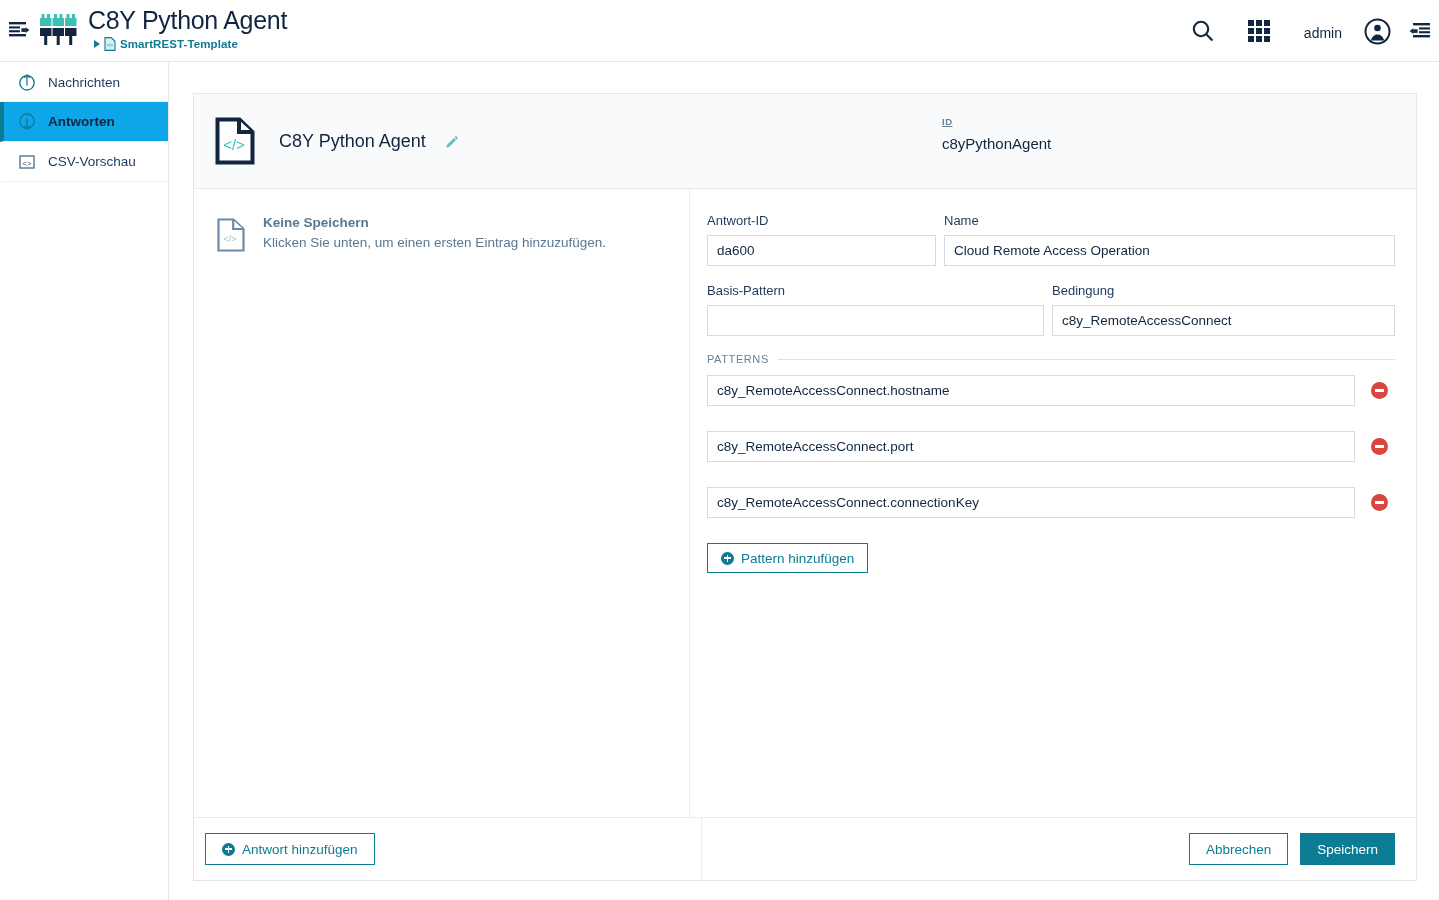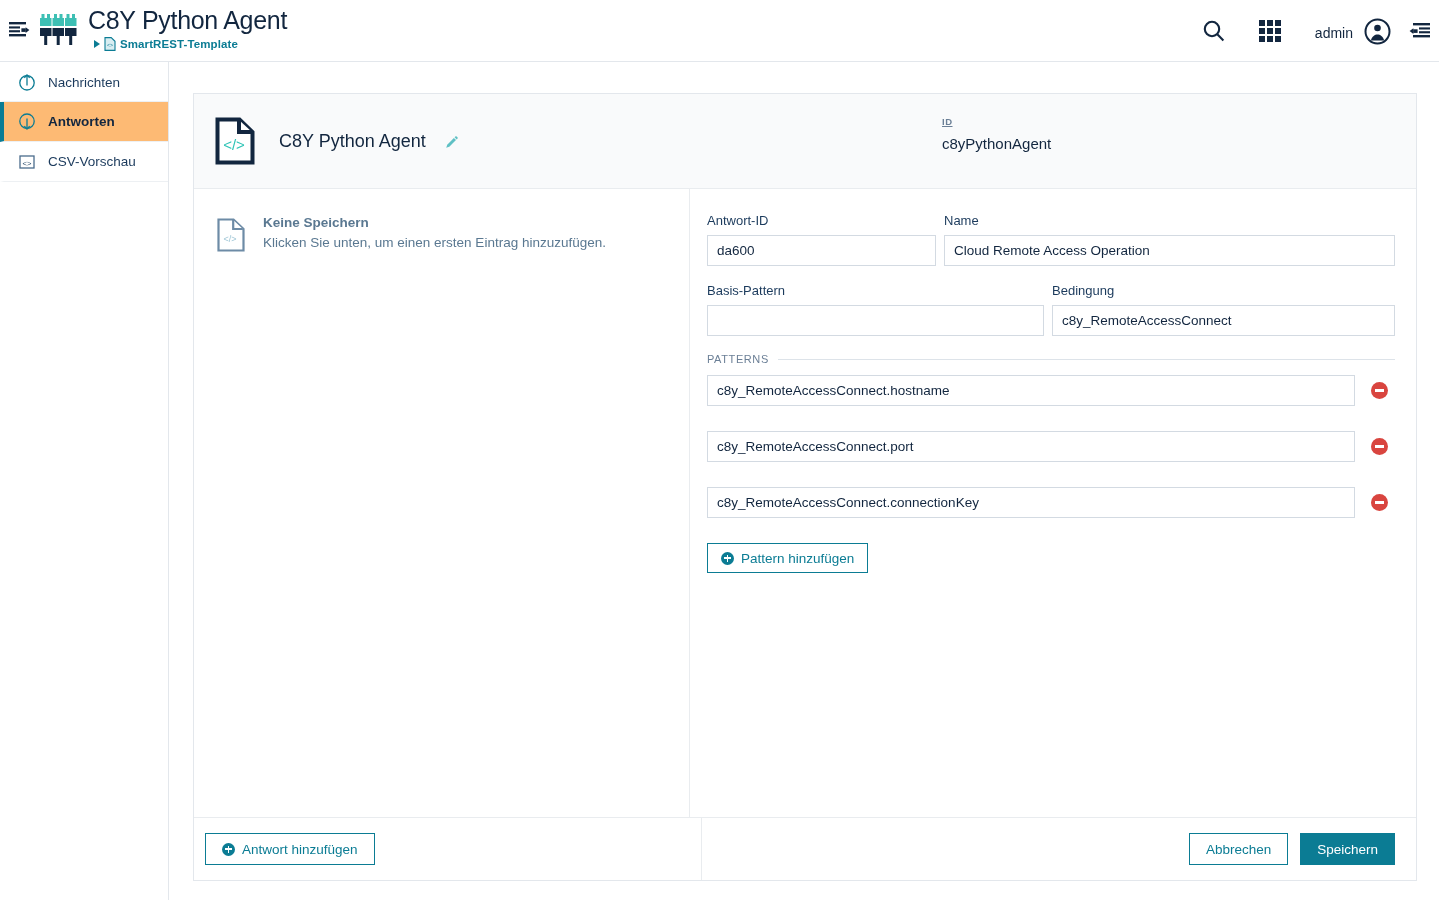--- a/index.html
+++ b/index.html
@@ -61,21 +61,21 @@
     align-items: center;
   }
   .hdr-btn {
     display: flex; align-items: center; justify-content: center;
     cursor: pointer; color: #12263f;
   }
   .hdr-search { width: 50px; height: 62px; }
   .hdr-apps { width: 62px; height: 62px; }
   .hdr-user {
     height: 62px; display: flex; align-items: center;
-    gap: 11px; padding: 4px 10px 0 14px; cursor: pointer;
+    gap: 22px; padding: 4px 10px 0 14px; cursor: pointer;
   }
   .hdr-user-name { font-size: 14px; color: #12263f; }
   .hdr-right-toggle { width: 38px; height: 62px; }
 
   
   .apps-grid {
     width: 22px; height: 22px;
     display: grid;
     grid-template-columns: repeat(3, 6px);
     grid-template-rows: repeat(3, 6px);
@@ -100,21 +100,21 @@
     border-bottom: 1px solid #edf0f3;
     border-left: 4px solid transparent;
     padding-left: 14px;
   }
   .side-item:first-child { border-top: 1px solid transparent; }
   .side-item .si-label {
     font-size: 13.5px; color: #1b3a5c;
   }
   .side-item.active {
     border-left: 4px solid #0b7c94;
-    background: #fdba74;
+    background: #0ea5e9;
   }
   .side-item.active .si-label { font-weight: bold; color: #12263f; }
   .si-icon {
     width: 18px; height: 18px;
     display: flex; align-items: center; justify-content: center;
     color: #0b7c94; flex: 0 0 18px;
   }
 
   
   .content {

